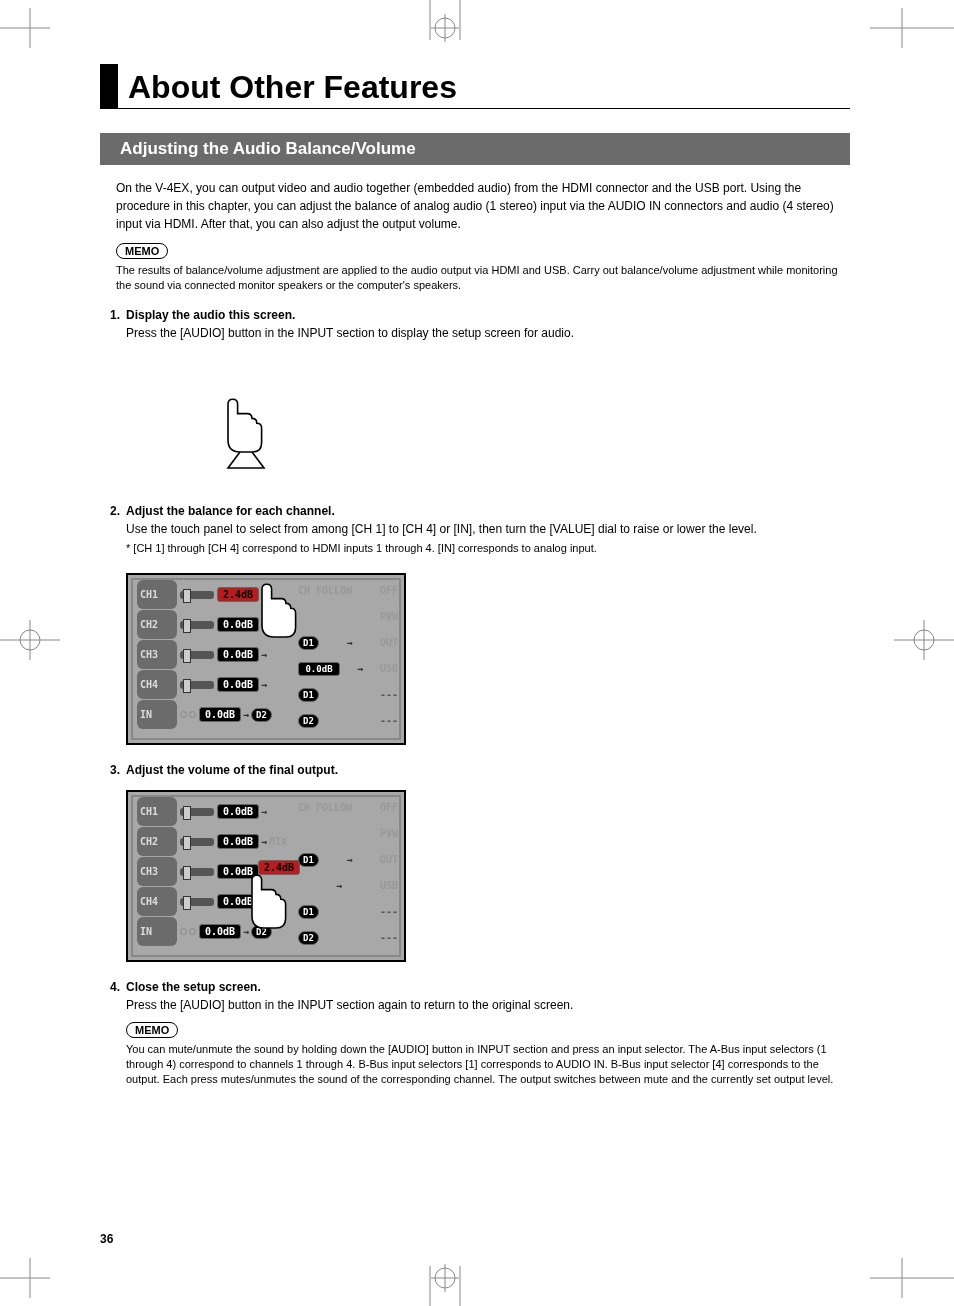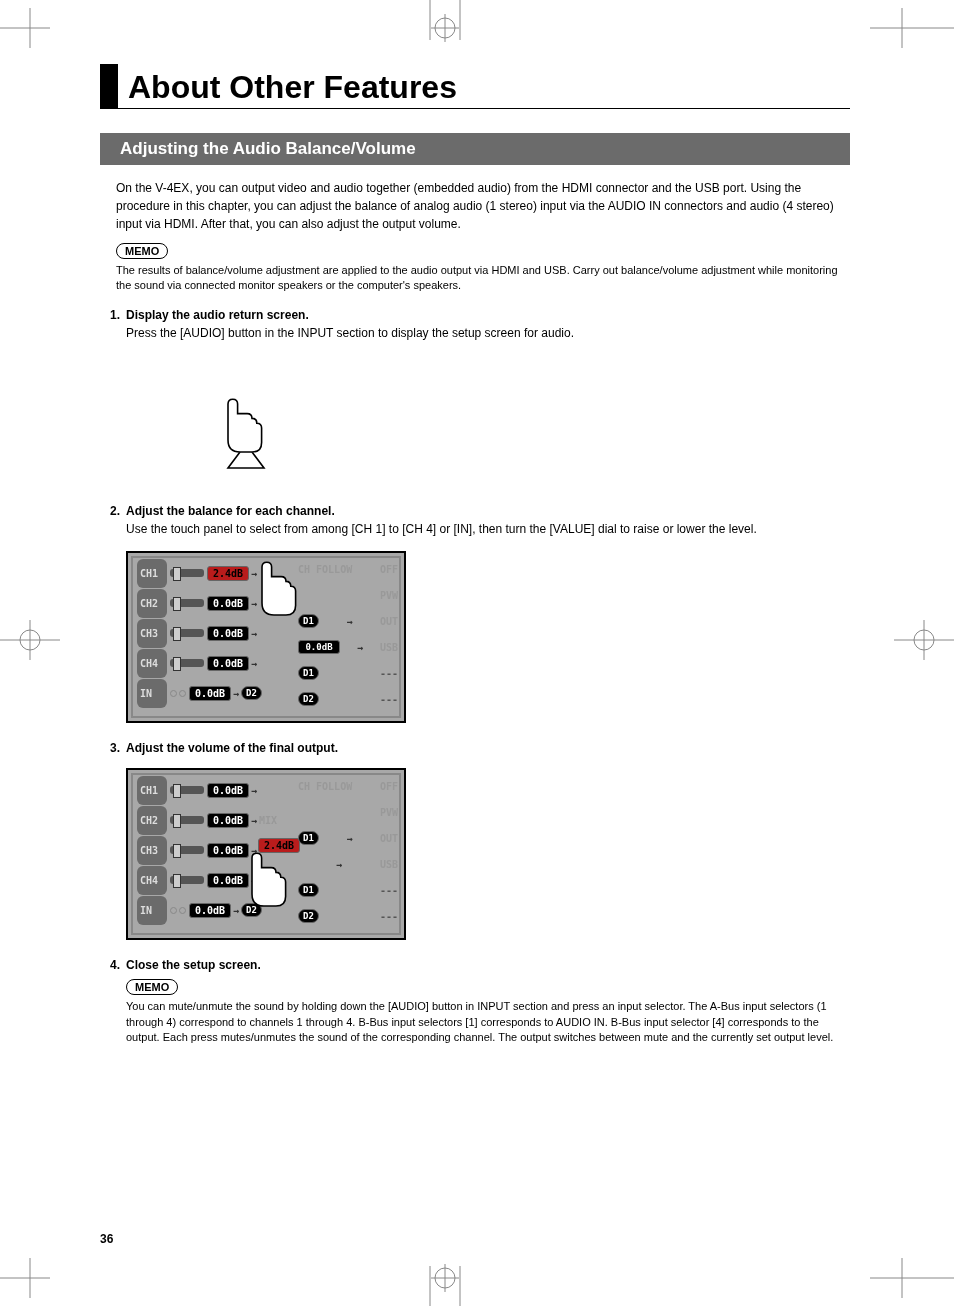--- a/index.html
+++ b/index.html
@@ -121,21 +121,21 @@
     display: flex;
     align-items: center;
     margin-bottom: 8px;
     height: 22px;
   }
   .lcd-chlabel {
     background: #6b6b6b;
     color: #ddd;
     padding: 9px 3px;
     font-weight: bold;
-    width: 30px;
+    width: 40px;
     text-align: left;
     border-radius: 6px;
   }
   .lcd-slider {
     width: 34px;
     height: 8px;
     background: #555;
     border-radius: 3px;
     margin: 0 3px;
     position: relative;
@@ -242,35 +242,36 @@
 
   <div class="body-indent">
     <p class="intro">On the V-4EX, you can output video and audio together (embedded audio) from the HDMI connector and the USB port. Using the procedure in this chapter, you can adjust the balance of analog audio (1 stereo) input via the AUDIO IN connectors and audio (4 stereo) input via HDMI. After that, you can also adjust the output volume.</p>
     <span class="memo-badge">MEMO</span>
     <p class="memo-text">The results of balance/volume adjustment are applied to the audio output via HDMI and USB. Carry out balance/volume adjustment while monitoring the sound via connected monitor speakers or the computer's speakers.</p>
   </div>
 
   <div class="step">
     <div class="step-num">1.</div>
     <div class="step-body">
-      <div class="step-title">Display the audio return screen.</div>
+      <div class="step-title">Display the audio this screen.</div>
       <div class="step-desc">Press the [AUDIO] button in the INPUT section to display the setup screen for audio.</div>
     </div>
   </div>
   <div class="figure" style="position:relative; height:130px;">
     <svg class="hand" viewBox="0 0 100 100">
       <path d="M30 20 L30 55 Q30 70 45 70 L60 70 Q72 70 72 58 L72 40 Q72 34 66 34 Q66 28 60 28 Q60 22 54 22 L42 22 L42 10 Q42 4 36 4 Q30 4 30 10 Z M45 70 L30 90 L75 90 L60 70" fill="#fff" stroke="#000" stroke-width="2"></path>
     </svg>
   </div>
 
   <div class="step">
     <div class="step-num">2.</div>
     <div class="step-body">
       <div class="step-title">Adjust the balance for each channel.</div>
       <div class="step-desc">Use the touch panel to select from among [CH 1] to [CH 4] or [IN], then turn the [VALUE] dial to raise or lower the level.</div>
+      <div class="step-note">*   [CH 1] through [CH 4] correspond to HDMI inputs 1 through 4. [IN] corresponds to analog input.</div>
     </div>
   </div>
   <div class="figure">
     <div class="lcd">
         <div class="lcd-inner">
       <div class="lcd-row">
             <span class="lcd-chlabel">CH1</span>
             <span class="lcd-slider"></span>
             <span class="lcd-val sel">2.4dB</span>
             <span class="arrow">→</span>
@@ -415,20 +416,21 @@
         <path d="M30 20 L30 55 Q30 70 45 70 L60 70 Q72 70 72 58 L72 40 Q72 34 66 34 Q66 28 60 28 Q60 22 54 22 L42 22 L42 10 Q42 4 36 4 Q30 4 30 10 Z" fill="#fff" stroke="#000" stroke-width="2"></path>
       </svg>
     </div>
       </div>
   </div>
 
   <div class="step">
     <div class="step-num">4.</div>
     <div class="step-body">
       <div class="step-title">Close the setup screen.</div>
+      <div class="step-desc">Press the [AUDIO] button in the INPUT section again to return to the original screen.</div>
       <span class="memo-badge">MEMO</span>
       <p class="memo-text">You can mute/unmute the sound by holding down the [AUDIO] button in INPUT section and press an input selector. The A-Bus input selectors (1 through 4) correspond to channels 1 through 4. B-Bus input selectors [1] corresponds to AUDIO IN. B-Bus input selector [4] corresponds to the output. Each press mutes/unmutes the sound of the corresponding channel. The output switches between mute and the currently set output level.</p>
     </div>
   </div>
 
 </div>
 
 <div class="page-number">36</div>
 
 </body></html>

